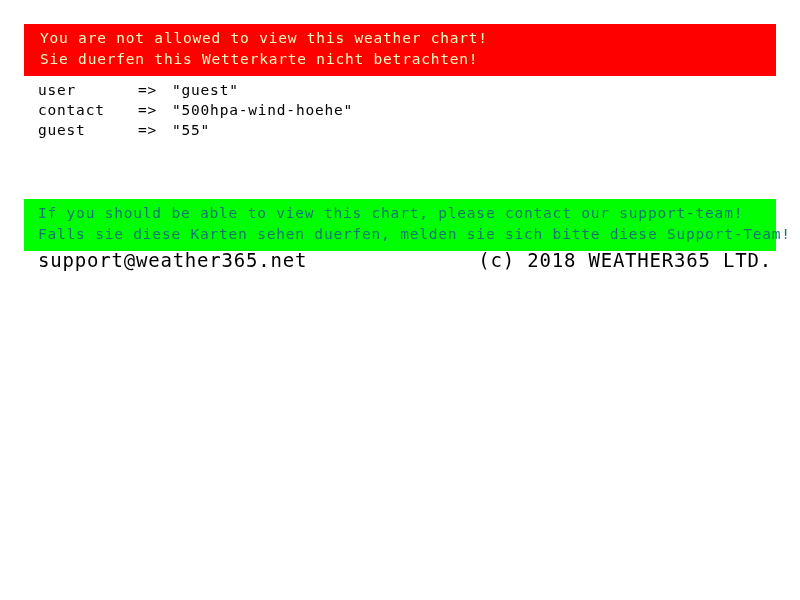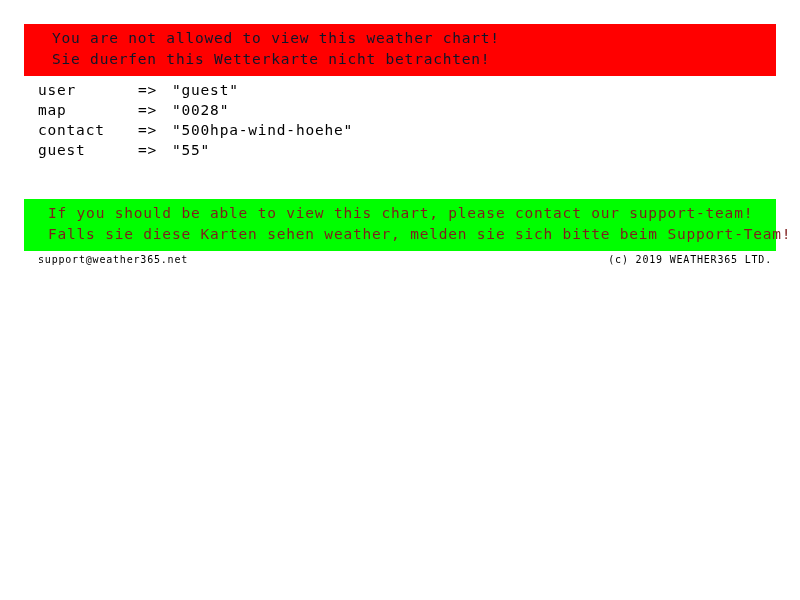--- a/index.html
+++ b/index.html
@@ -29,22 +29,22 @@
     top: 24px;
     width: 752px;
     background: #ff0000;
     padding: 4px 0 6px 0;
     box-sizing: border-box;
   }
   .error-banner .line {
     font-size: 14.5px;
     line-height: 21px;
     letter-spacing: 0.8px;
-    color: #0f172a;
-    padding-left: 28px;
+    color: #fef9c3;
+    padding-left: 16px;
     white-space: pre;
   }
 
   
   .info-table {
     position: absolute;
     left: 38px;
     top: 80px;
     border-collapse: collapse;
   }
@@ -75,38 +75,38 @@
     top: 199px;
     width: 752px;
     background: #00ff00;
     padding: 4px 0 6px 0;
     box-sizing: border-box;
   }
   .support-banner .line {
     font-size: 14.5px;
     line-height: 21px;
     letter-spacing: 0.8px;
-    color: #7f1d1d;
-    padding-left: 24px;
+    color: #0f766e;
+    padding-left: 14px;
     white-space: pre;
   }
 
   
   .footer {
     position: absolute;
     left: 38px;
     top: 250px;
     width: 734px;
     display: flex;
     justify-content: space-between;
     align-items: baseline;
   }
   .footer .mail,
   .footer .copy {
-    font-size: 10px;
+    font-size: 19px;
     line-height: 20px;
     letter-spacing: 0.8px;
     white-space: pre;
     color: #000000;
     text-decoration: none;
   }
 </style>
 </head>
 <body>
 
@@ -118,40 +118,35 @@
   </div>
 
   <table class="info-table">
     <tbody>
       <tr>
         <td class="k">user</td>
         <td class="a">=&gt;</td>
         <td class="v">"guest"</td>
       </tr>
       <tr>
-        <td class="k">map</td>
-        <td class="a">=&gt;</td>
-        <td class="v">"0028"</td>
-      </tr>
-      <tr>
         <td class="k">contact</td>
         <td class="a">=&gt;</td>
         <td class="v">"500hpa-wind-hoehe"</td>
       </tr>
       <tr>
         <td class="k">guest</td>
         <td class="a">=&gt;</td>
         <td class="v">"55"</td>
       </tr>
     </tbody>
   </table>
 
   <div class="support-banner">
     <div class="line">If you should be able to view this chart, please contact our support-team!</div>
-    <div class="line">Falls sie diese Karten sehen weather, melden sie sich bitte beim Support-Team!</div>
+    <div class="line">Falls sie diese Karten sehen duerfen, melden sie sich bitte diese Support-Team!</div>
   </div>
 
   <div class="footer">
     <a class="mail" href="#">support@weather365.net</a>
-    <span class="copy">(c) 2019 WEATHER365 LTD.</span>
+    <span class="copy">(c) 2018 WEATHER365 LTD.</span>
   </div>
 
 </div>
 
 </body></html>

